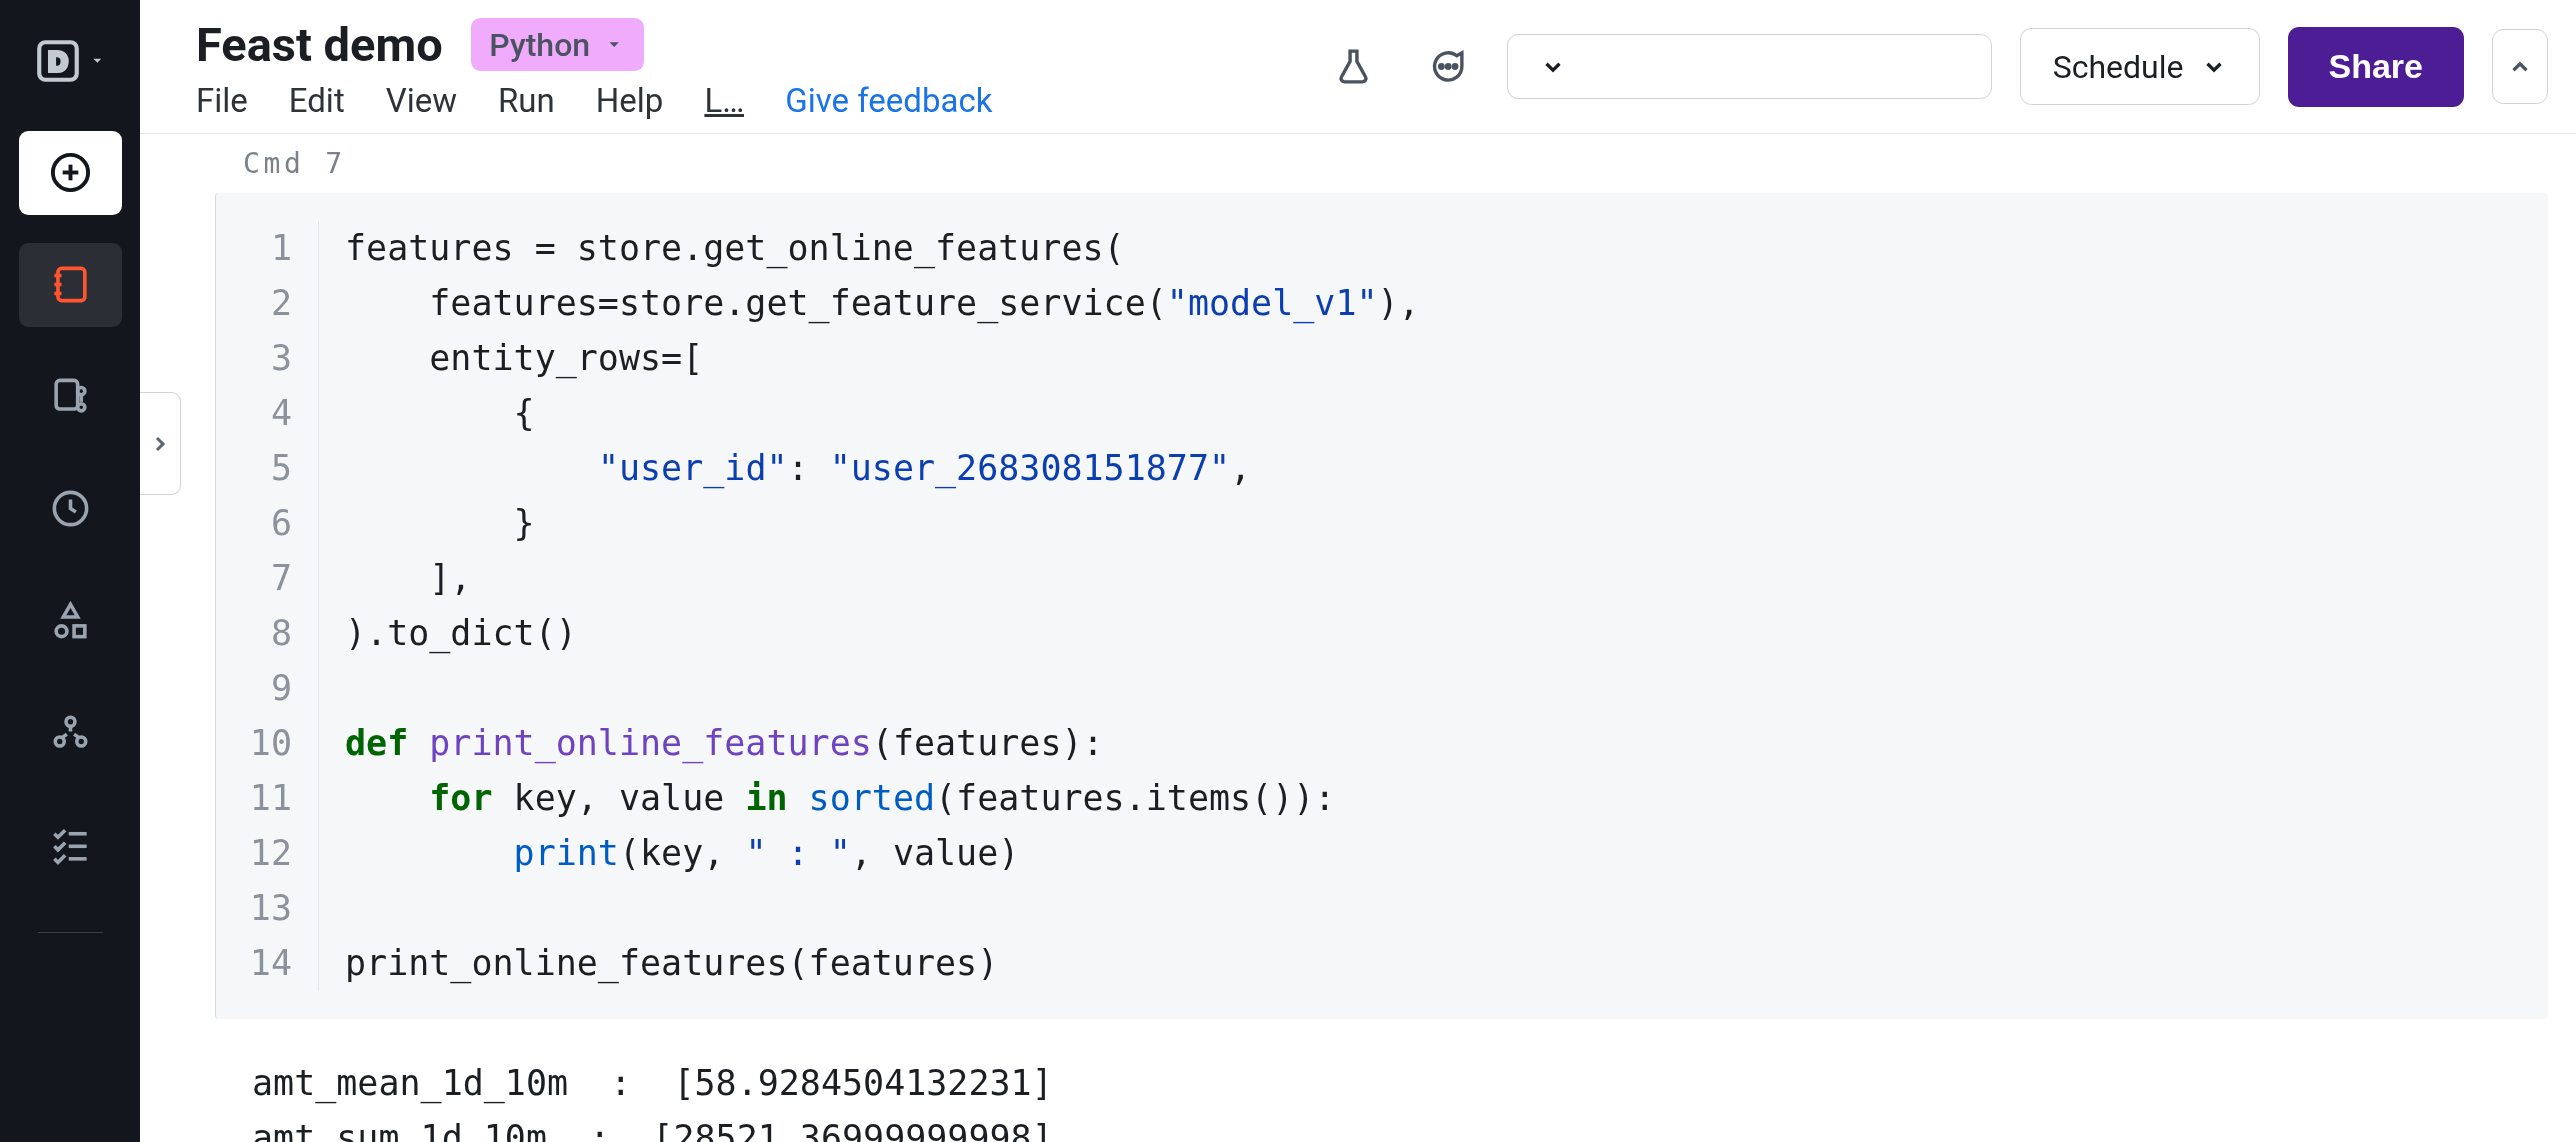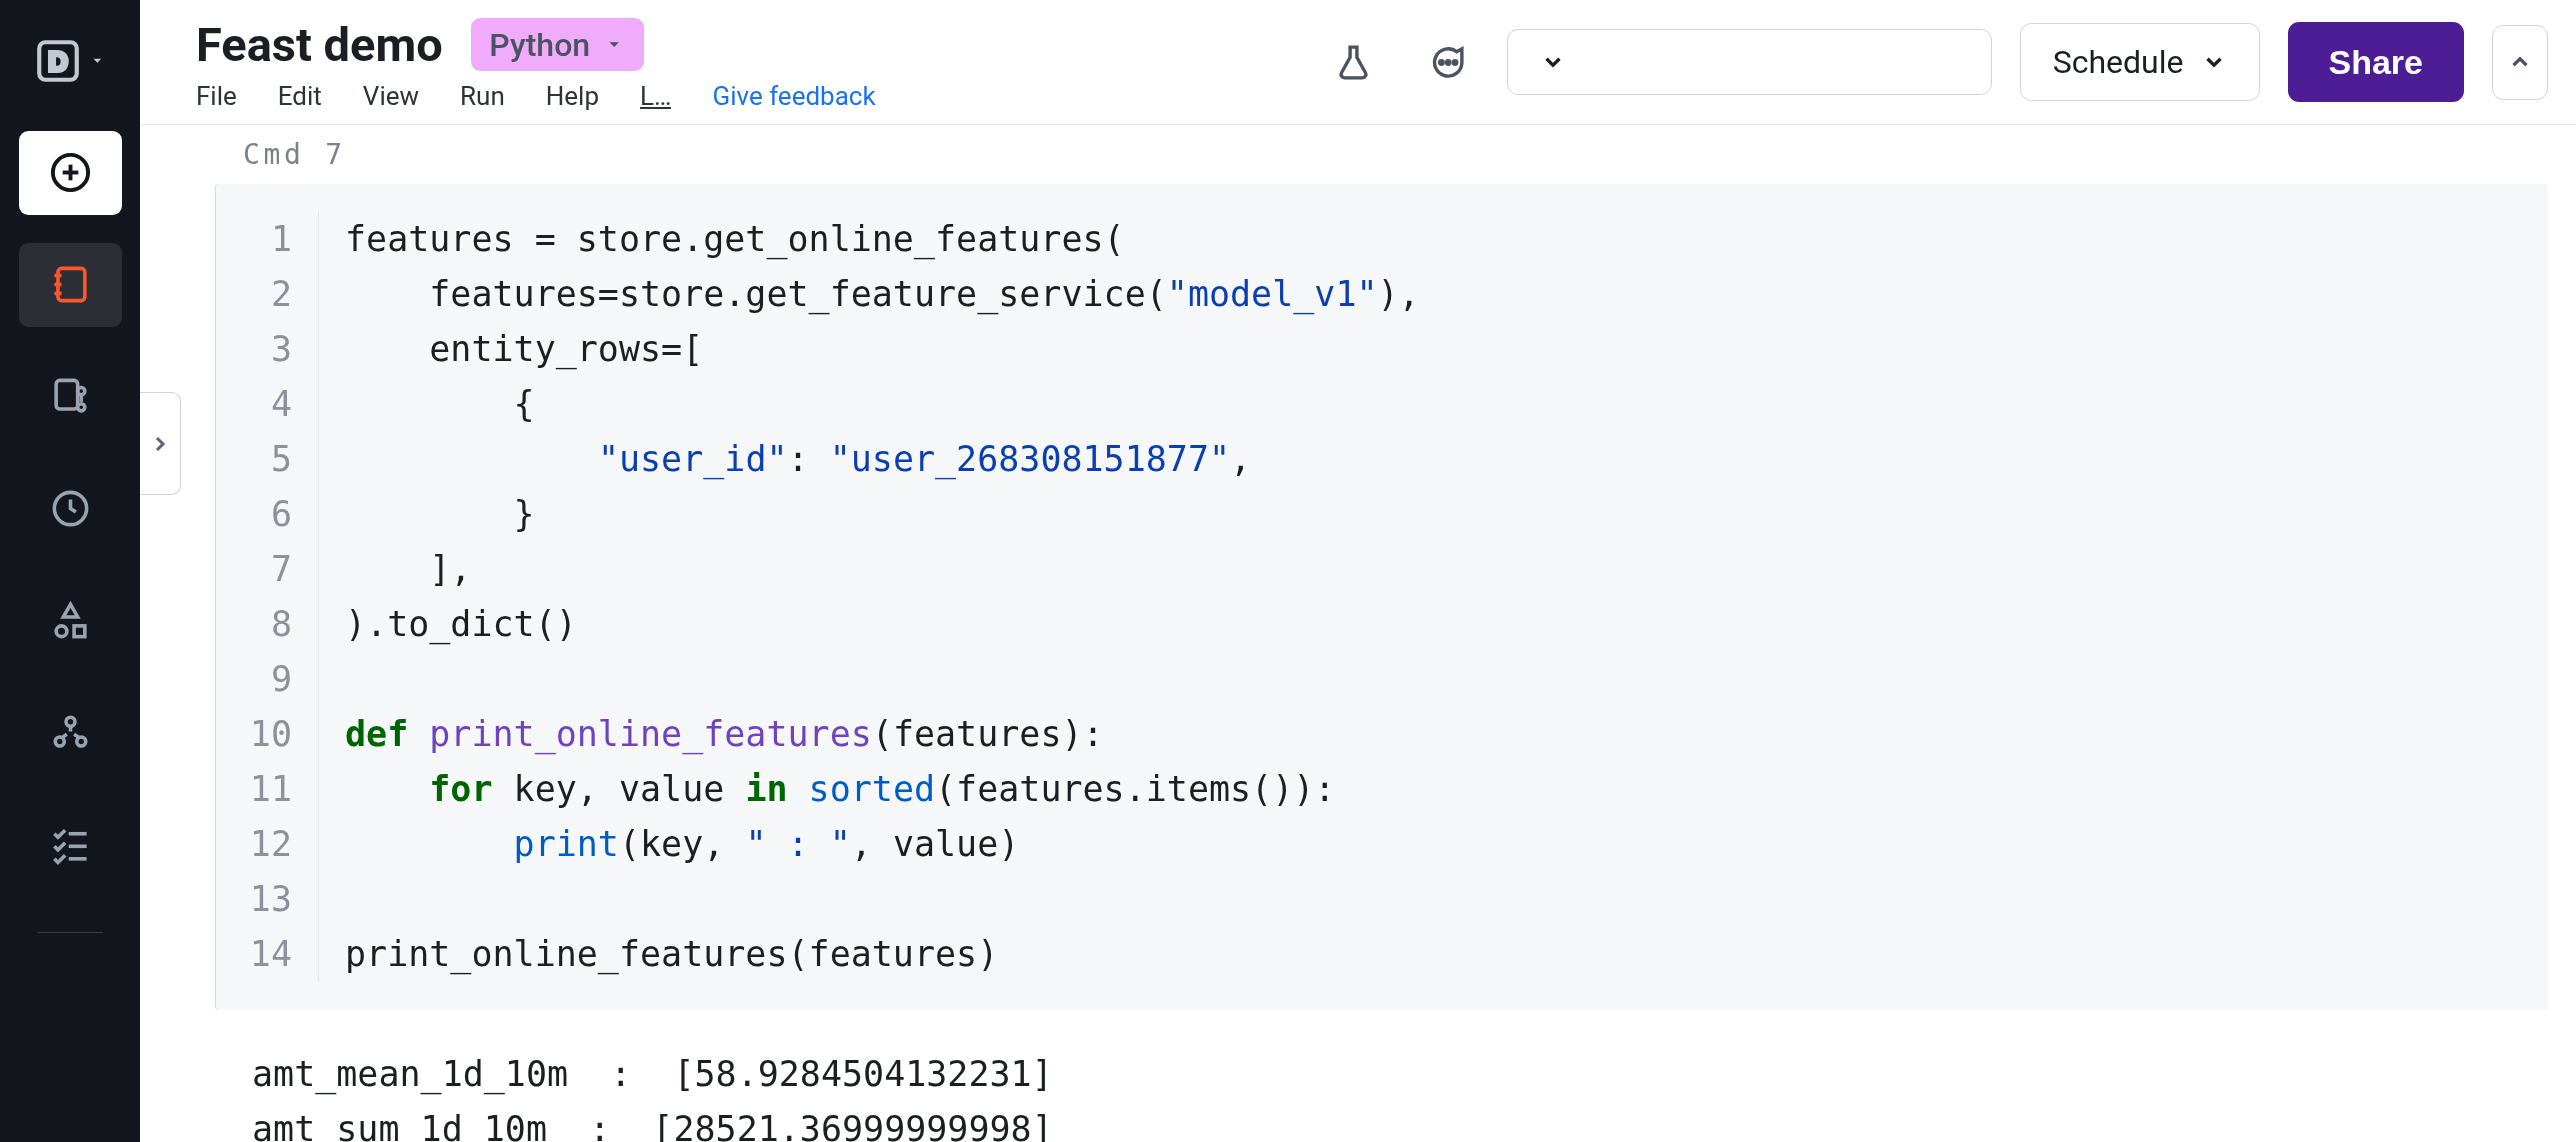--- a/index.html
+++ b/index.html
@@ -64,21 +64,21 @@
   }
   .header-row1 { display: flex; align-items: center; gap: 28px; }
   .title { font-size: 47px; font-weight: 700; color: #1b1f23; }
   .lang-chip {
     background: #f0abfc; color: #4a5360;
     font-size: 32px; font-weight: 500;
     padding: 7.5px 18.7px; border-radius: 9.3px;
     display: inline-flex; align-items: center; gap: 13px;
     cursor: pointer;
   }
-  .header-row2 { display: flex; align-items: center; gap: 41px; font-size: 26px; color: #2d3339; }
+  .header-row2 { display: flex; align-items: center; gap: 41px; font-size: 33px; color: #2d3339; }
   .menu-item { cursor: pointer; }
   .menu-item.trunc { max-width: 56px; overflow: hidden; text-overflow: ellipsis; white-space: nowrap; }
   .feedback-link { color: #1a73e8; cursor: pointer; }
 
   .header-right {
     position: absolute; right: 28px; top: 50%; transform: translateY(-50%);
     display: flex; align-items: center; gap: 28px;
   }
   .icon-btn {
     width: 65px; height: 65px; display: flex; align-items: center; justify-content: center;

